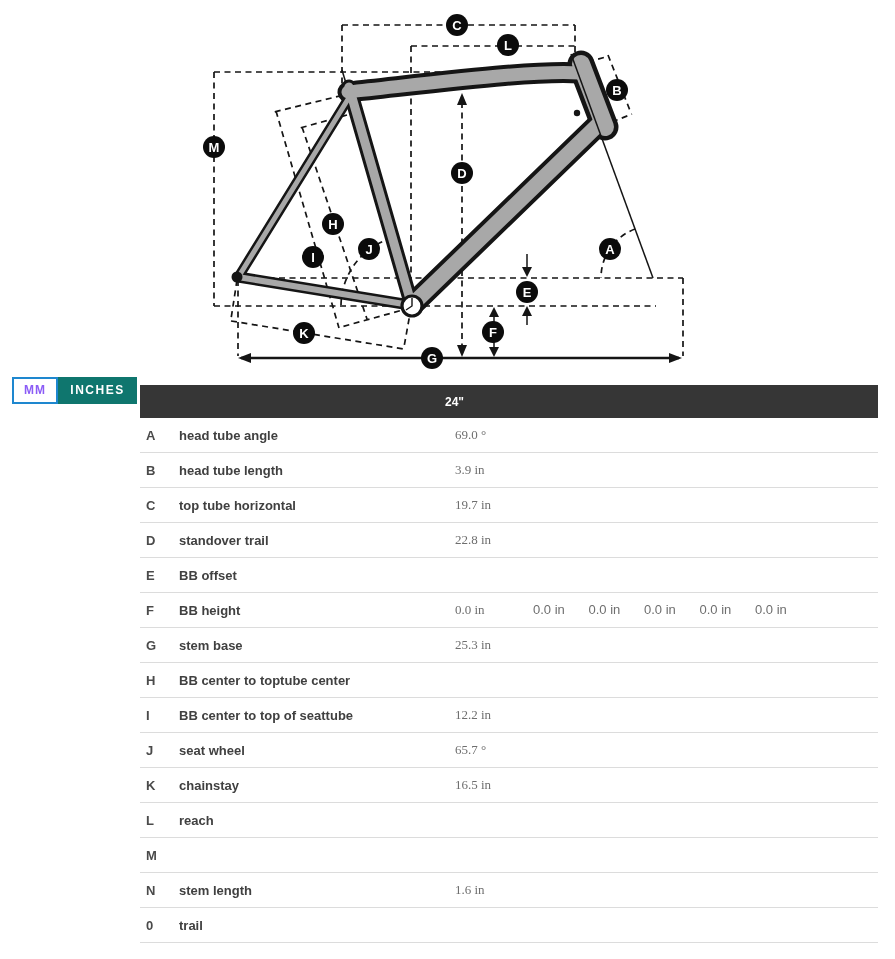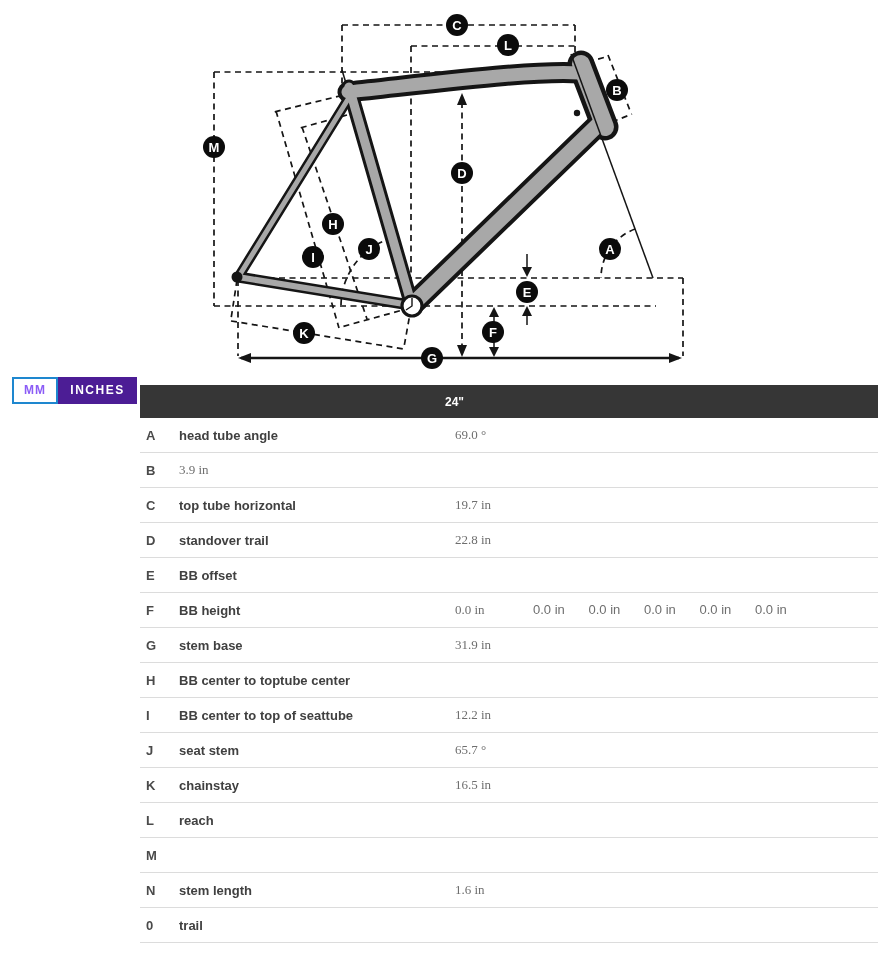--- a/index.html
+++ b/index.html
@@ -19,21 +19,21 @@
   .badge-letter{
     font-family:"Liberation Sans","DejaVu Sans",sans-serif;
     font-size:13px;font-weight:bold;fill:#fff;text-anchor:middle;
   }
   
   .unit-toggle{position:absolute;top:377px;left:12px;display:flex;}
   .btn{box-sizing:border-box;height:27px;font-size:12px;font-weight:bold;
        text-align:center;cursor:pointer;}
   .btn-mm{width:46px;background:#fff;border:2px solid #1e87cf;color:#8b5cf6;
           line-height:23px;letter-spacing:1px;}
-  .btn-inches{width:79px;background:#4c1d95;border:none;color:#fff;
+  .btn-inches{width:79px;background:#0f766e;border:none;color:#fff;
           line-height:27px;letter-spacing:1.5px;}
   
   .geo-table{position:absolute;left:140px;top:385px;width:738px;}
   .geo-head{height:33px;background:#363636;color:#fff;display:flex;
             align-items:center;font-size:12px;font-weight:bold;}
   .geo-head .size-label{padding-left:305px;}
   .trow{height:34px;display:flex;align-items:center;
         border-bottom:1px solid #dcdcdc;font-size:13px;}
   .cletter{width:33px;padding-left:6px;font-weight:bold;color:#4a4a4a;flex:none;}
   .clabel{width:276px;font-weight:bold;color:#404040;flex:none;}
@@ -202,20 +202,21 @@
   <div>
       <div class="trow">
         <span class="cletter">A</span>
         <span class="clabel">head tube angle</span>
         <span class="cvals">
           <span class="cval">69.0 °</span>
         </span>
       </div>
       <div class="trow">
         <span class="cletter">B</span>
+        <span class="clabel">head tube length</span>
         <span class="cvals">
           <span class="cval">3.9 in</span>
         </span>
       </div>
       <div class="trow">
         <span class="cletter">C</span>
         <span class="clabel">top tube horizontal</span>
         <span class="cvals">
           <span class="cval">19.7 in</span>
         </span>
@@ -241,38 +242,38 @@
           <span class="cval">0.0 in</span>
           <span class="cval">0.0 in</span>
           <span class="cval">0.0 in</span>
           <span class="cval">0.0 in</span>
         </span>
       </div>
       <div class="trow">
         <span class="cletter">G</span>
         <span class="clabel">stem base</span>
         <span class="cvals">
-          <span class="cval">31.9 in</span>
+          <span class="cval">25.3 in</span>
         </span>
       </div>
       <div class="trow">
         <span class="cletter">H</span>
         <span class="clabel">BB center to toptube center</span>
         <span class="cvals"></span>
       </div>
       <div class="trow">
         <span class="cletter">I</span>
         <span class="clabel">BB center to top of seattube</span>
         <span class="cvals">
           <span class="cval">12.2 in</span>
         </span>
       </div>
       <div class="trow">
         <span class="cletter">J</span>
-        <span class="clabel">seat stem</span>
+        <span class="clabel">seat wheel</span>
         <span class="cvals">
           <span class="cval">65.7 °</span>
         </span>
       </div>
       <div class="trow">
         <span class="cletter">K</span>
         <span class="clabel">chainstay</span>
         <span class="cvals">
           <span class="cval">16.5 in</span>
         </span>

